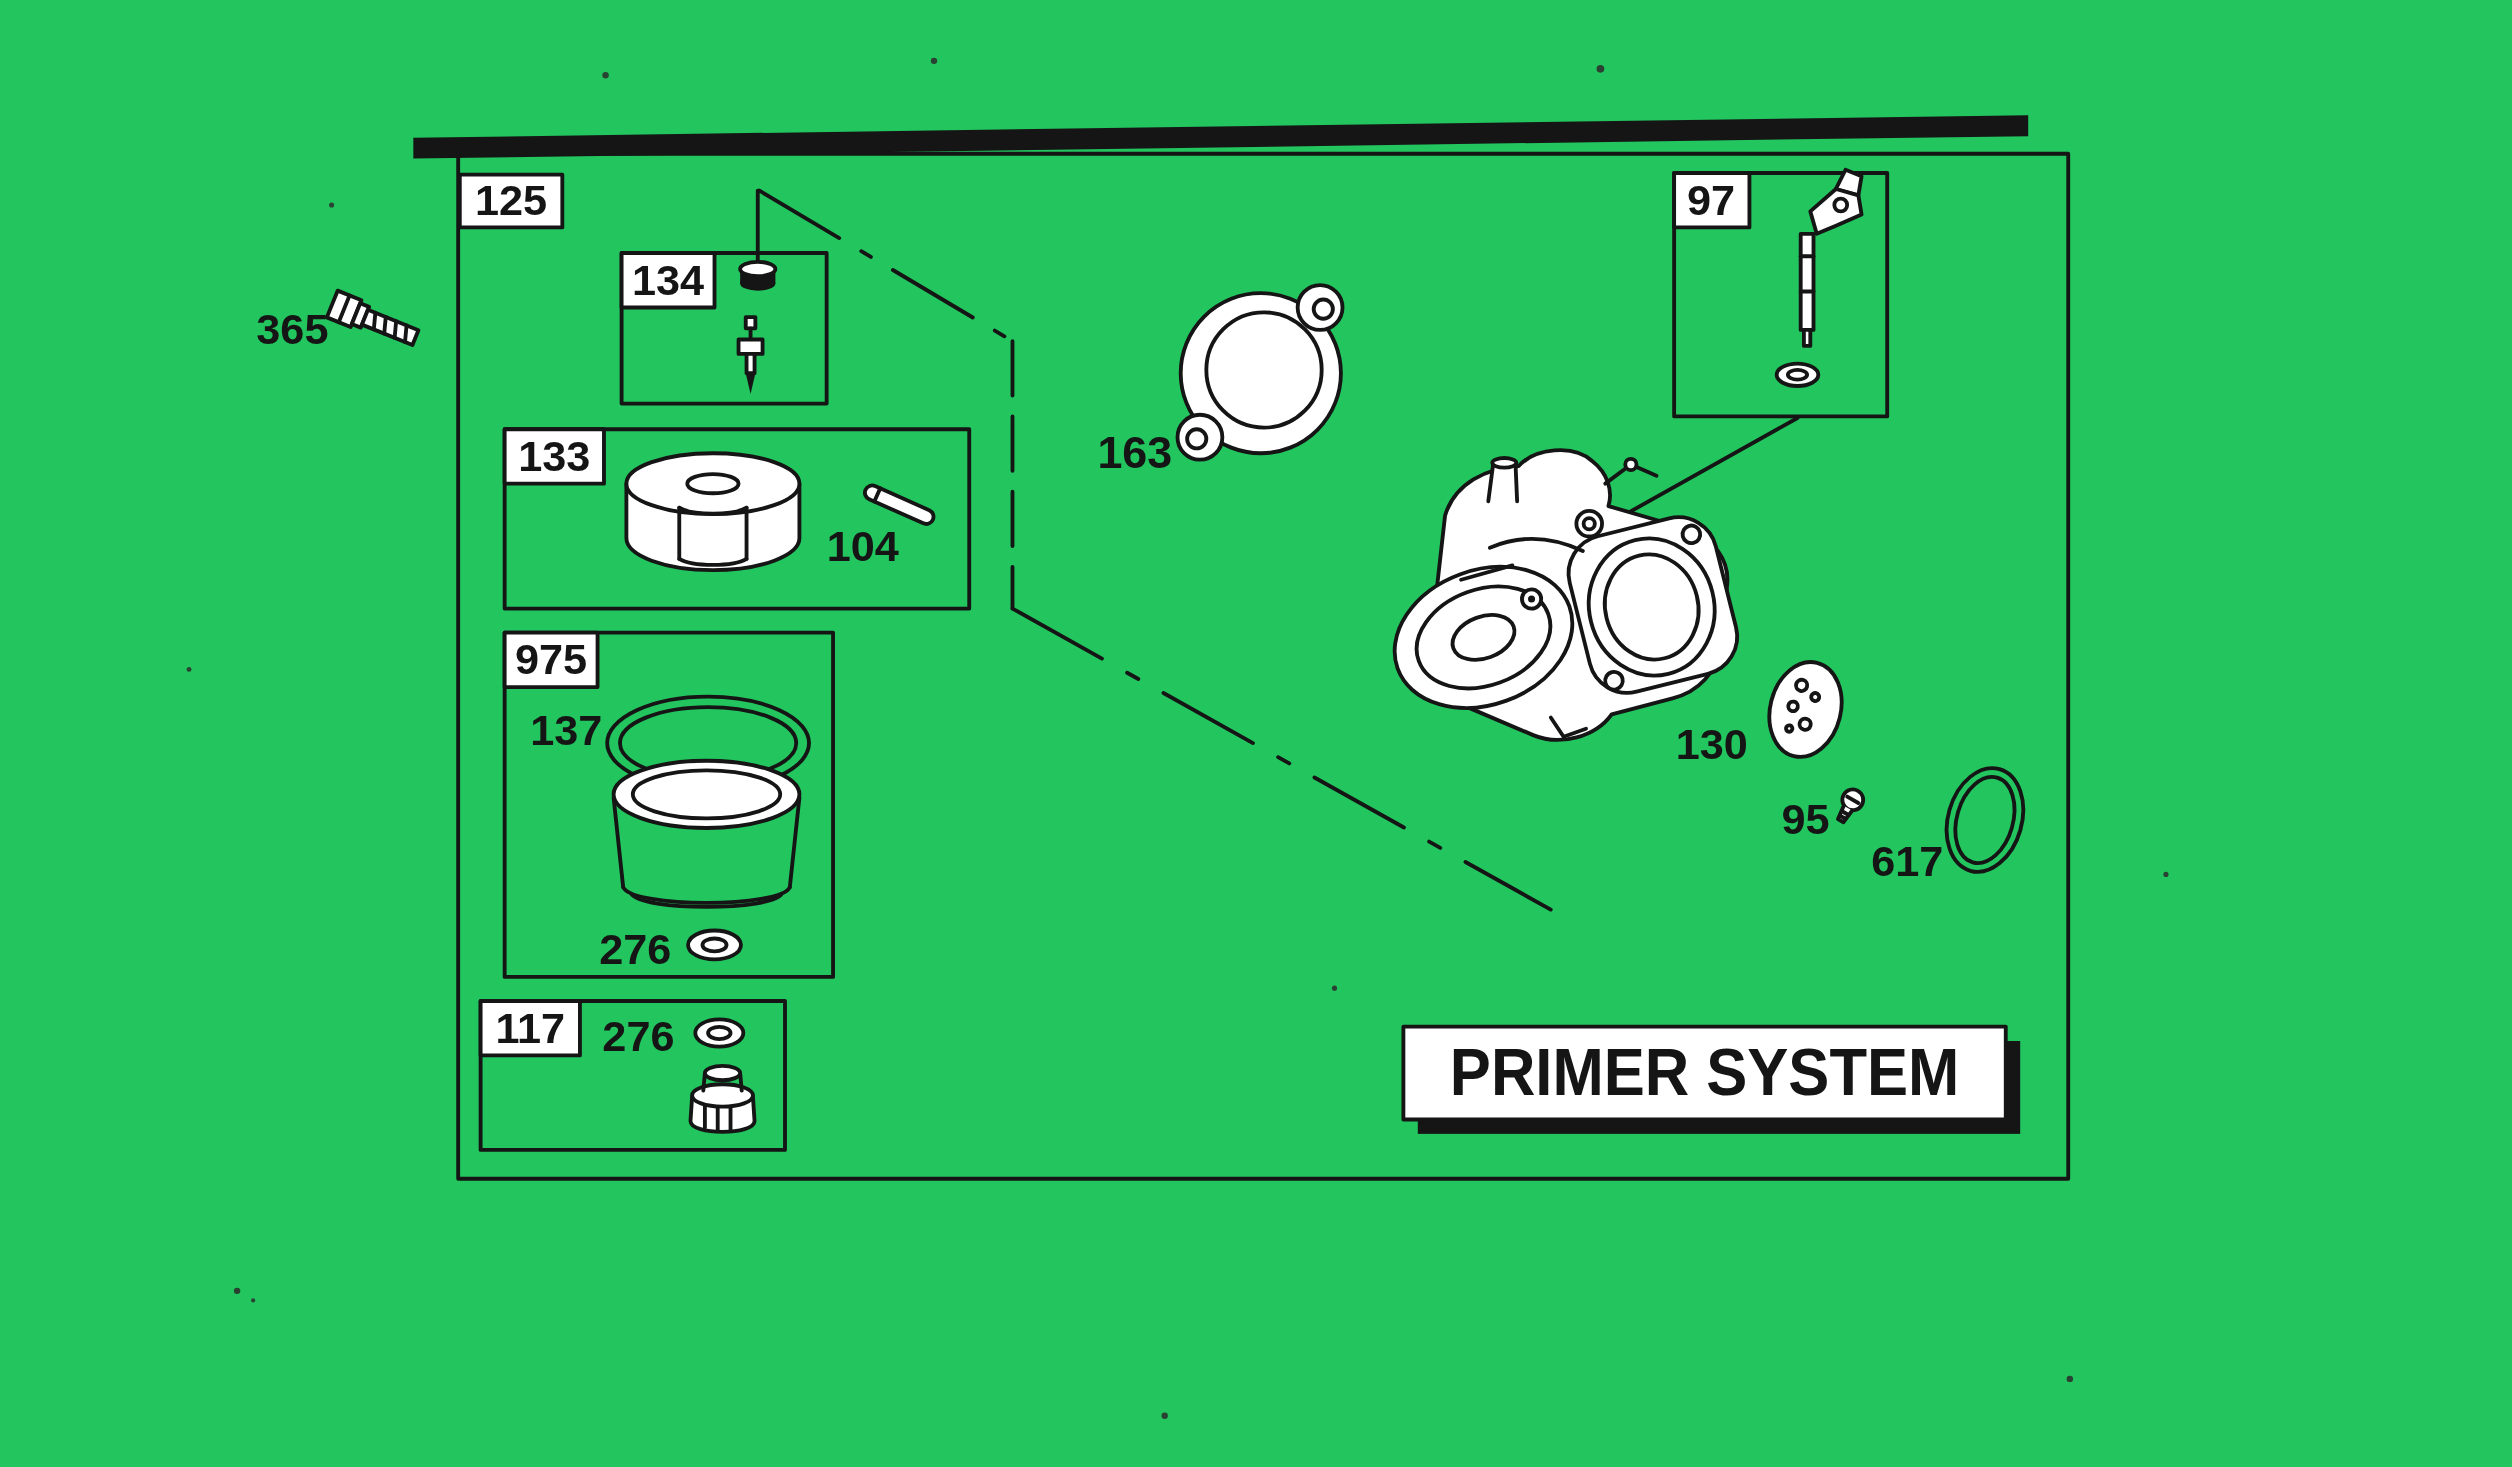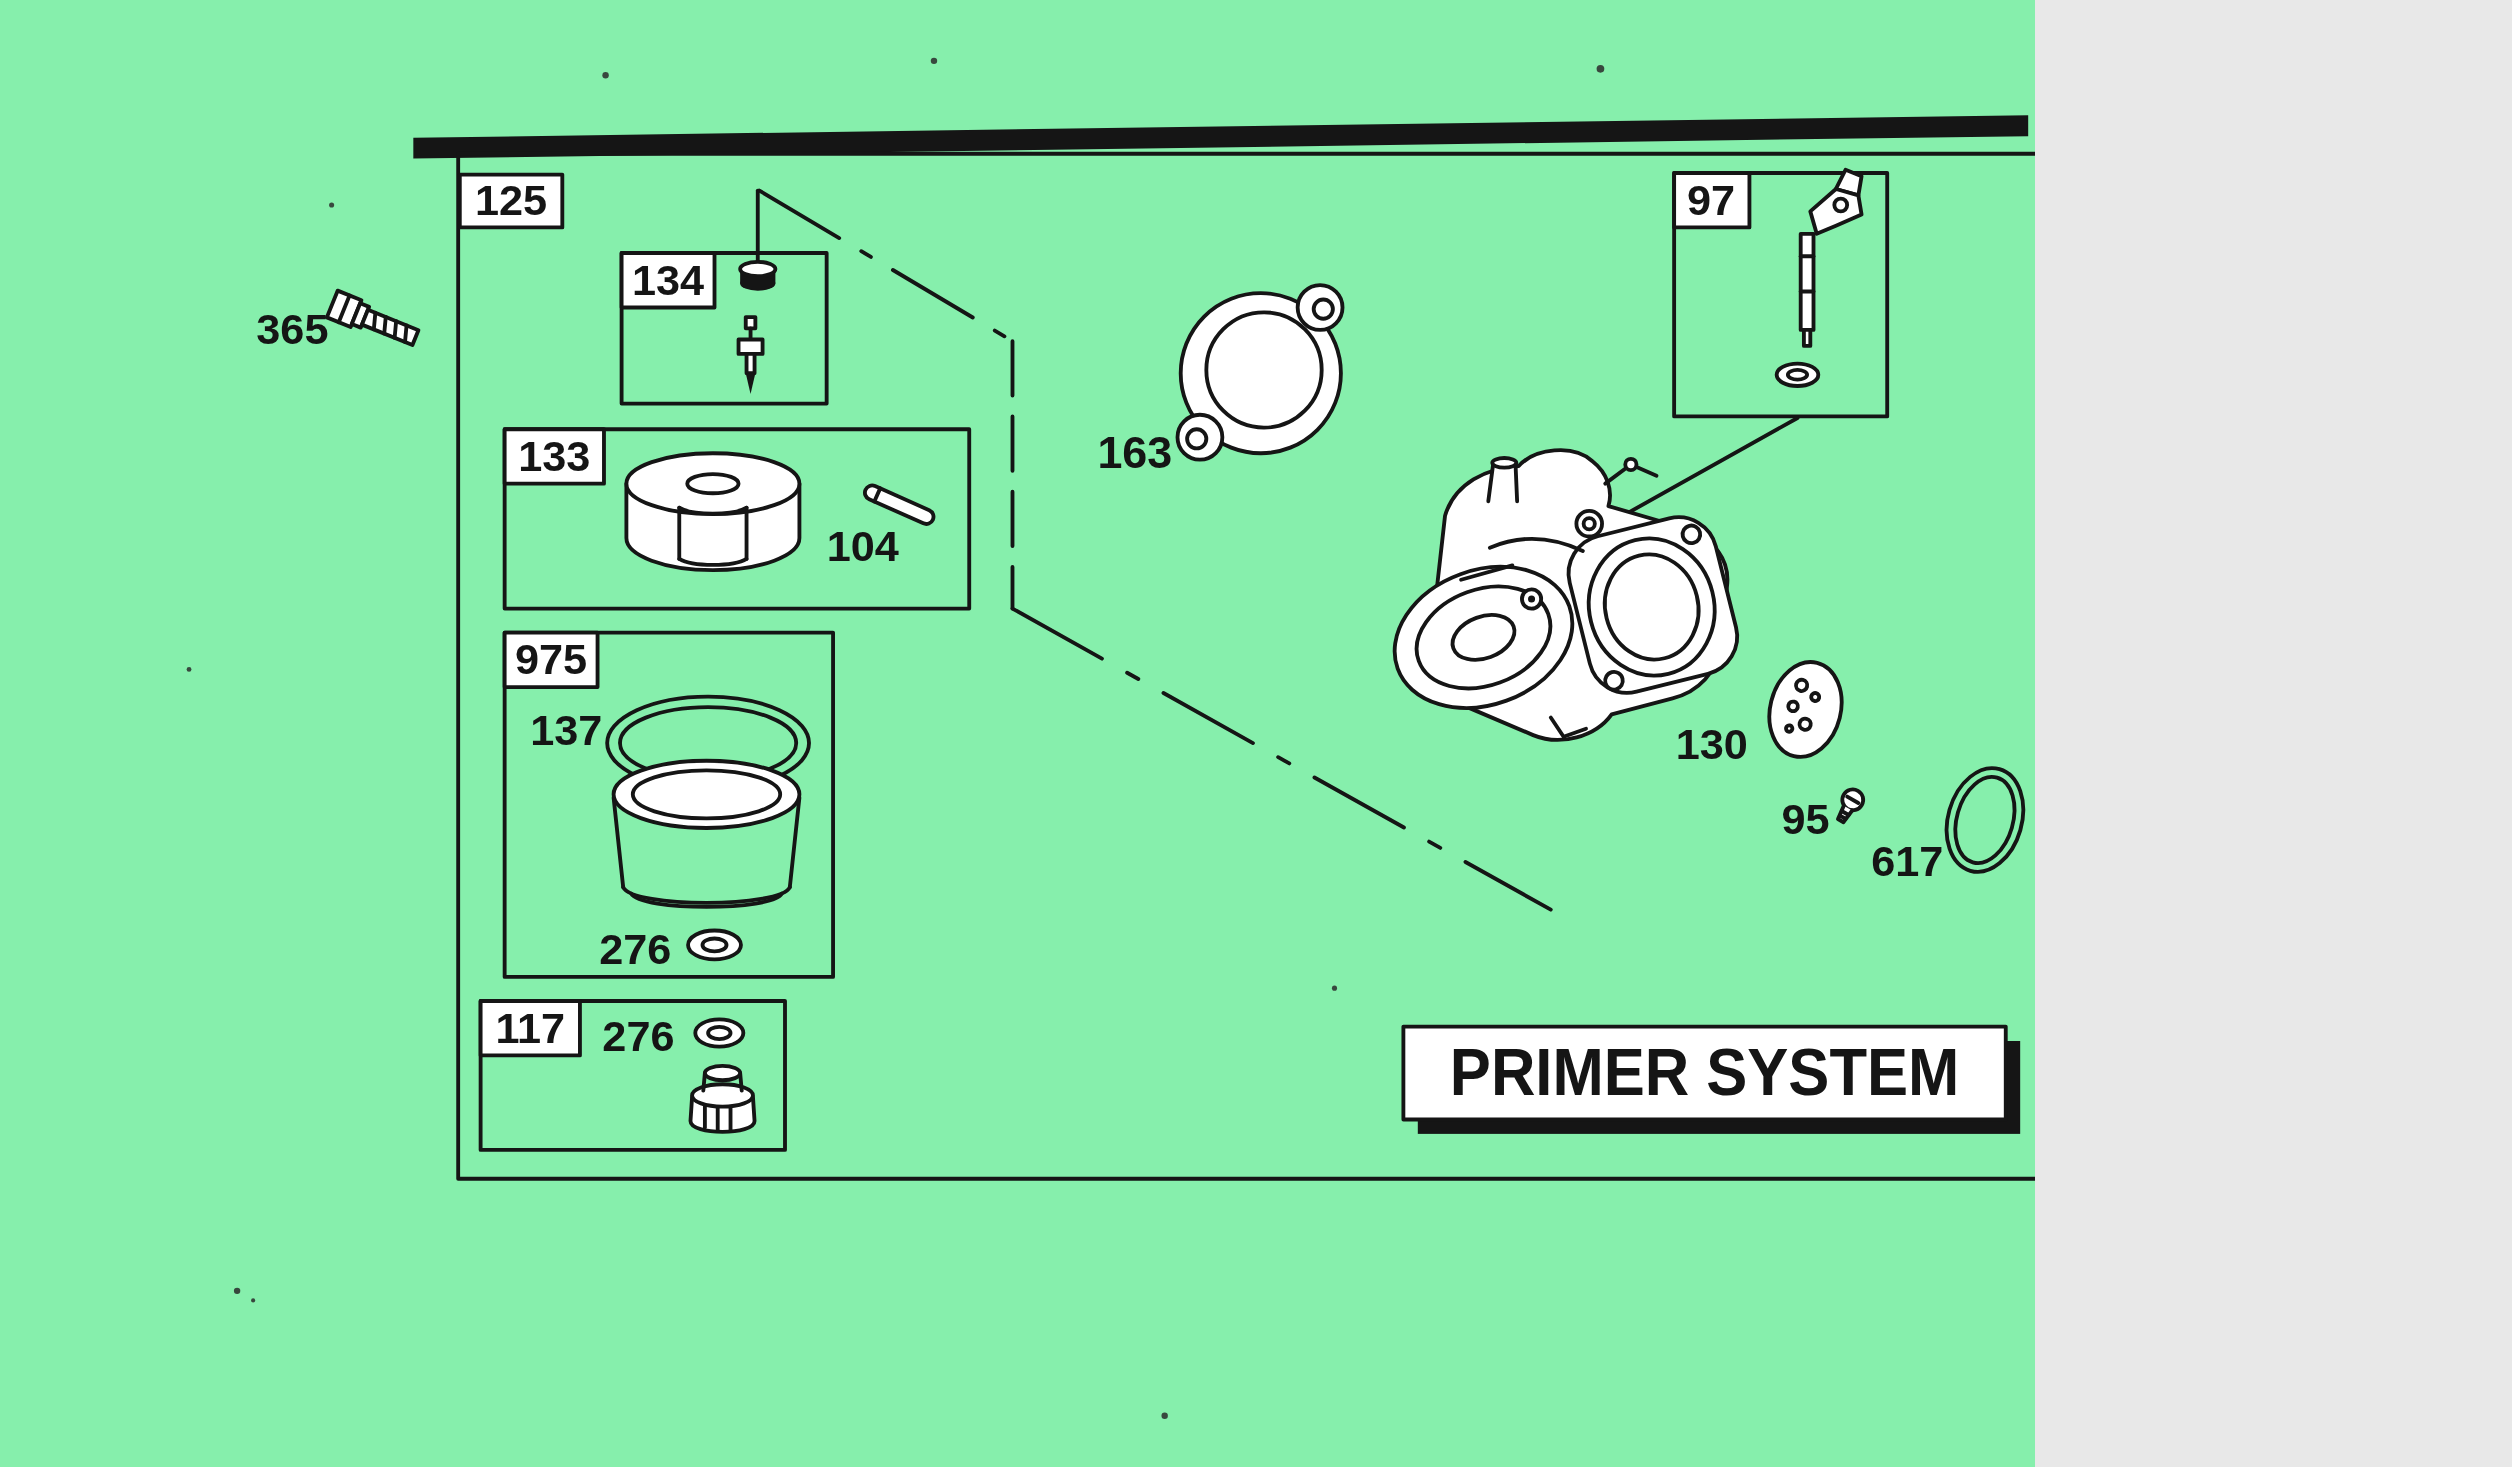--- a/index.html
+++ b/index.html
@@ -1,16 +1,16 @@
 <!DOCTYPE html>
 <html style="font-size:12px"><head>
 <meta charset="utf-8">
 <style>
   html,body{margin:0;padding:0;background:#e8e8e8;}
-  .page{position:relative;width:2035px;height:1467px;background:#86efac;overflow:hidden;}
+  .page{position:relative;width:2512px;height:1467px;background:#22c55e;overflow:hidden;}
   svg{display:block;position:absolute;inset:0;}
   .ink{stroke:#151515;fill:none;stroke-width:2.4;stroke-linecap:round;stroke-linejoin:round;}
   .wfill{fill:#ffffff;}
   .kfill{fill:#151515;}
   .lbl{font-family:"Liberation Sans",sans-serif;font-weight:bold;font-size:27px;fill:#151515;}
   .lbl-mid{text-anchor:middle;}
   .title-text{font-family:"Liberation Sans",sans-serif;font-weight:bold;font-size:42px;fill:#151515;text-anchor:middle;}
 </style>
 </head>
 <body>

